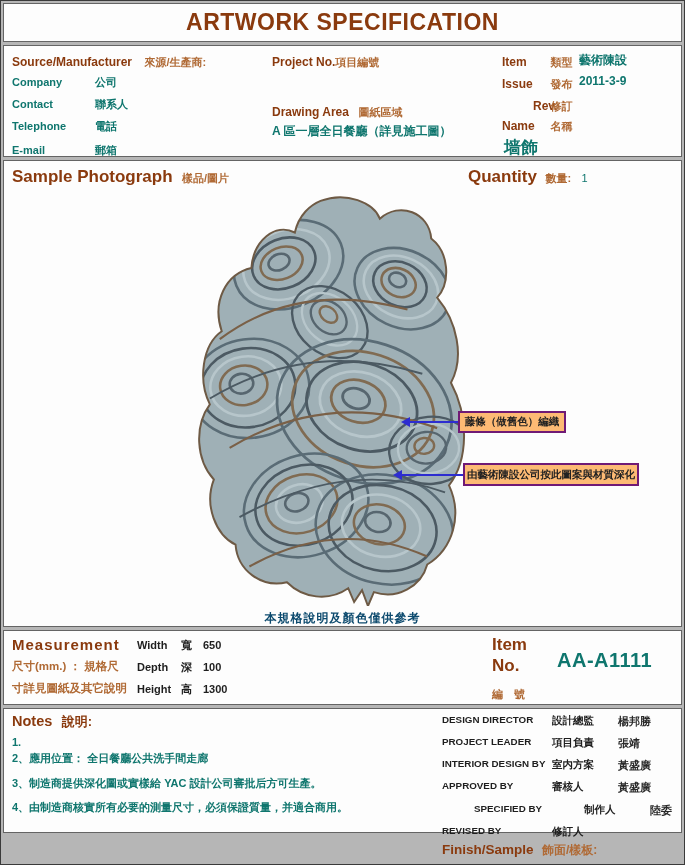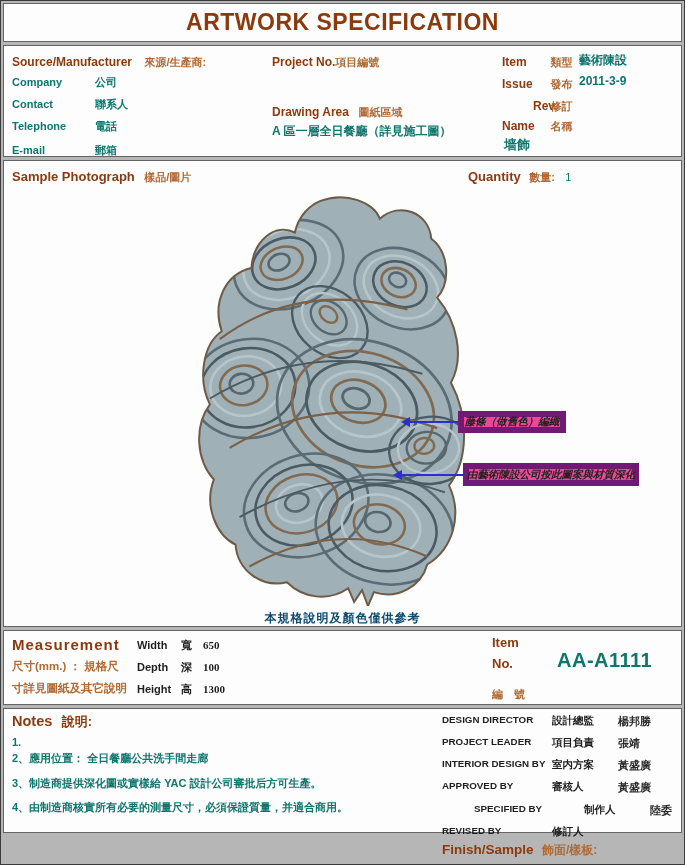--- a/index.html
+++ b/index.html
@@ -18,40 +18,39 @@
   .sec {
     position: absolute; left: 2px; width: 679px;
     background: #fdfdfd;
     border: 1px solid #646464;
   }
   .abs { position: absolute; white-space: nowrap; }
   .accent  { color: #8a3a0e; font-weight: bold; }
   .accent2 { color: #b06a35; font-weight: bold; }
   .blk     { color: #0f766e; font-weight: bold; }
   .zh-gap  { margin-left: 8px; } .f11 { font-size: 11px; }
-  .f12 { font-size: 12px; } .f13 { font-size: 13px; }
+  .f12 { font-size: 12px; } .f13 { font-size: 17px; }
 
   .title-sec { top: 2px; height: 39px; display: flex; align-items: center; justify-content: center; }
   .title-sec h1 { font-size: 23px; letter-spacing: .5px; color: #8a3a0e; font-weight: bold; }
 
   .info-sec  { top: 44px;  height: 112px; }
   .photo-sec { top: 159px; height: 467px; }
   .meas-sec  { top: 629px; height: 75px;  }
   .notes-sec { top: 707px; height: 125px; }
 
   .field-row span.en { display: inline-block; width: 80px; }
 
   .ann-box {
     position: absolute;
-    border: 6px solid #701a75;
-    background: #ec4899;
+    border: 2px solid #701a75;
+    background: #fdba74;
     display: flex; align-items: center; justify-content: center;
     font-size: 10.5px; font-weight: bold; color: #222;
     white-space: nowrap;
-    font-style: italic;
   }
   .arrow {
     position: absolute; height: 2px; background: #2d2dd0;
   }
   .arrow::before {
     content: ""; position: absolute; left: -9px; top: -4px;
     border-top: 5px solid transparent; border-bottom: 5px solid transparent;
     border-right: 9px solid #2d2dd0;
   }
   .caption-red {
@@ -60,21 +59,21 @@
     letter-spacing: 1px;
   }
   .sig-row { position: absolute; left: 438px; display: flex; }
   .sig-row .lab { width: 110px; font-size: 9.8px; font-weight: bold; color: #1e1e1e; white-space: nowrap; }
   .sig-row .zh  { width: 66px;  font-size: 10.5px; font-weight: bold; color: #1e1e1e; white-space: nowrap; }
   .sig-row .nm  { font-size: 11px; font-weight: bold; color: #2a2a2a; white-space: nowrap; }
 
   .dim-row { position: absolute; left: 133px; font-size: 11px; }
   .dim-row .dl { display: inline-block; width: 44px; font-weight: bold; color:#1e1e1e; }
   .dim-row .dz { display: inline-block; width: 22px; font-weight: bold; color:#1e1e1e; }
-  .dim-row .dv { font-weight: bold; color:#1e1e1e;font-family:Liberation Serif, serif; }
+  .dim-row .dv { font-weight: bold; color:#1e1e1e; }
 
   .artwork { position: absolute; left: 176px; top: 30px; }
 </style>
 </head>
 <body>
 
 <div class="page">
 
   <section class="sec title-sec">
     <h1>ARTWORK SPECIFICATION</h1>

